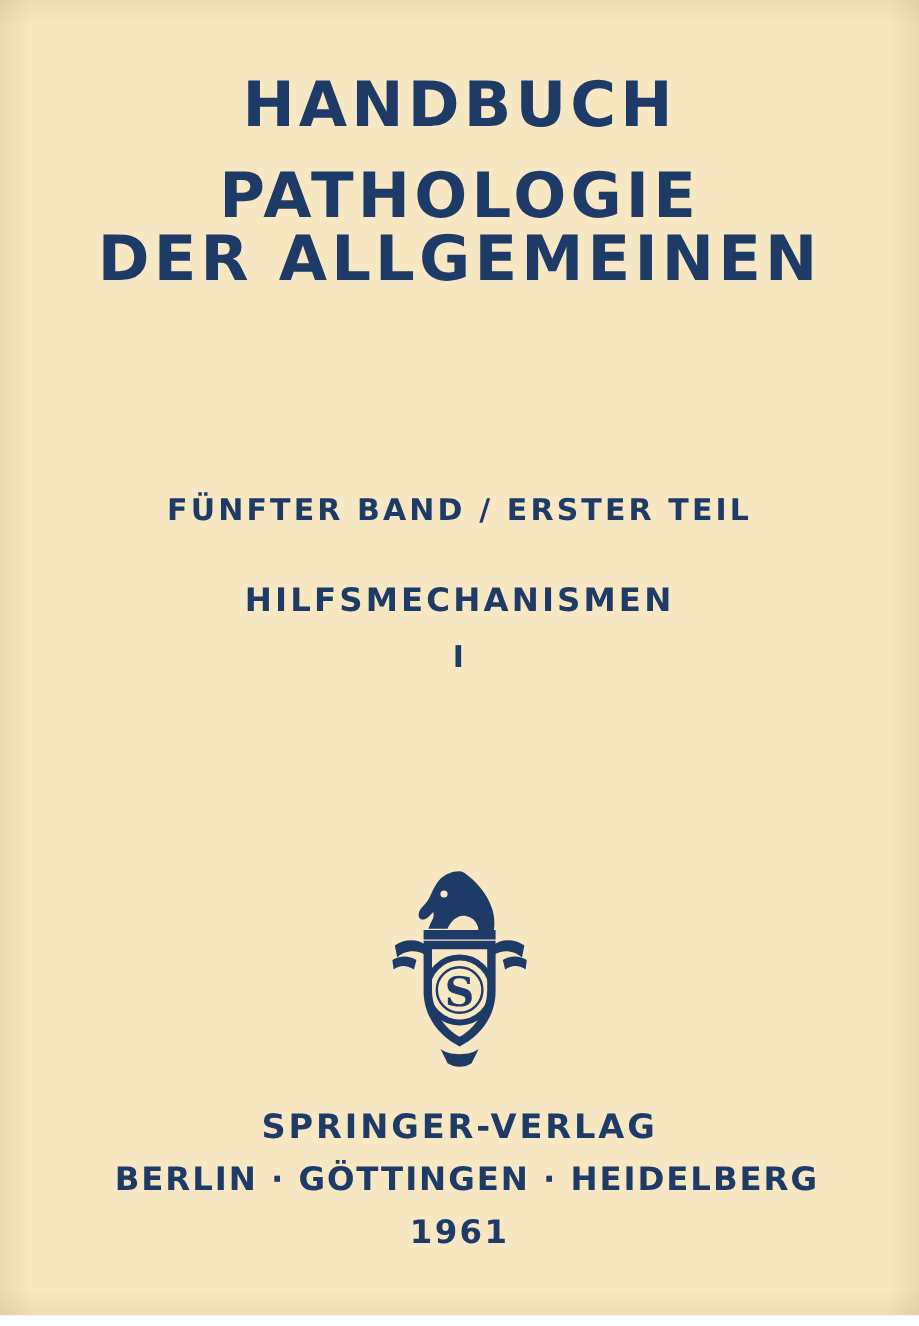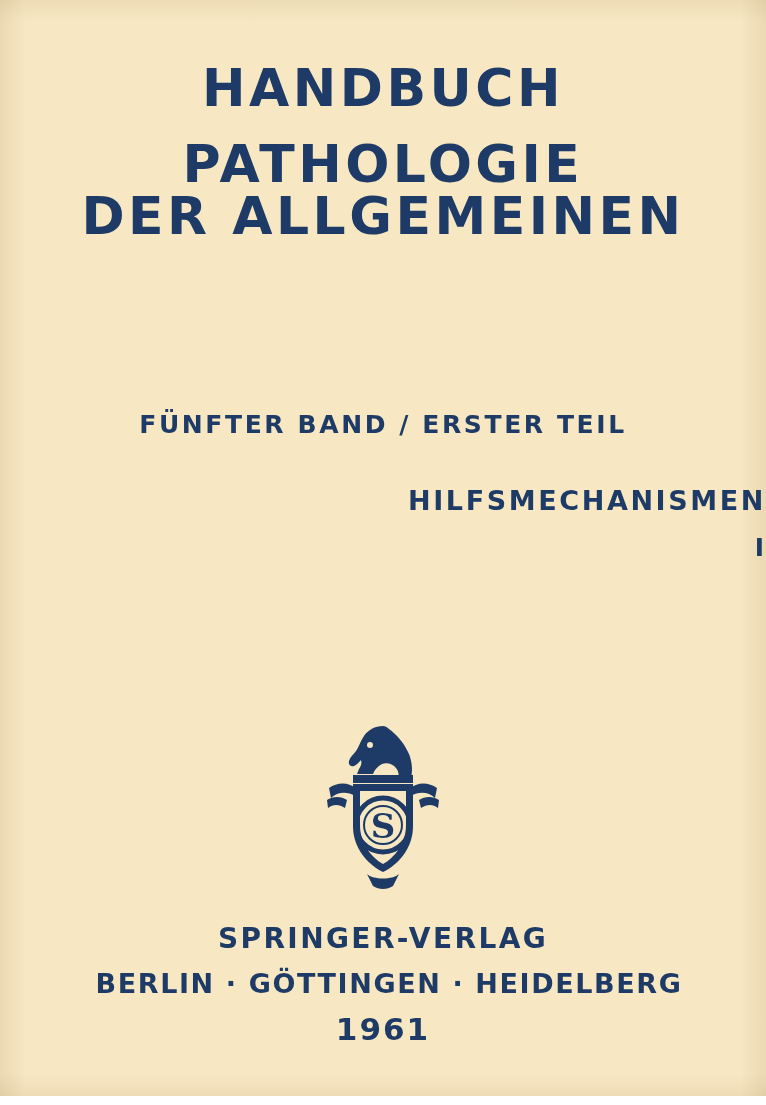--- a/index.html
+++ b/index.html
@@ -62,21 +62,21 @@
     font-weight: bold;
     letter-spacing: 2.6px;
     line-height: 1.0;
   }
 
   .subject-block {
     position: absolute;
     left: 0;
     right: 0;
     top: 487px;
-    text-align: right;
+    text-align: center;
     color: #1d3b66;
   }
   .subject-line {
     font-size: 27px;
     font-weight: bold;
     letter-spacing: 2.6px;
     line-height: 1.0;
     margin-bottom: 21px;
   }
   .subject-part {
@@ -112,21 +112,21 @@
   }
   .pub-cities {
     font-size: 27px;
     font-weight: bold;
     letter-spacing: 1.6px;
     line-height: 1.0;
     margin-bottom: 17px;
     padding-left: 12px;
   }
   .pub-year {
-    font-size: 31px;
+    font-size: 27px;
     font-weight: bold;
     letter-spacing: 2px;
     line-height: 1.0;
   }
 </style>
 </head>
 <body>
 
 <div class="page">
 

